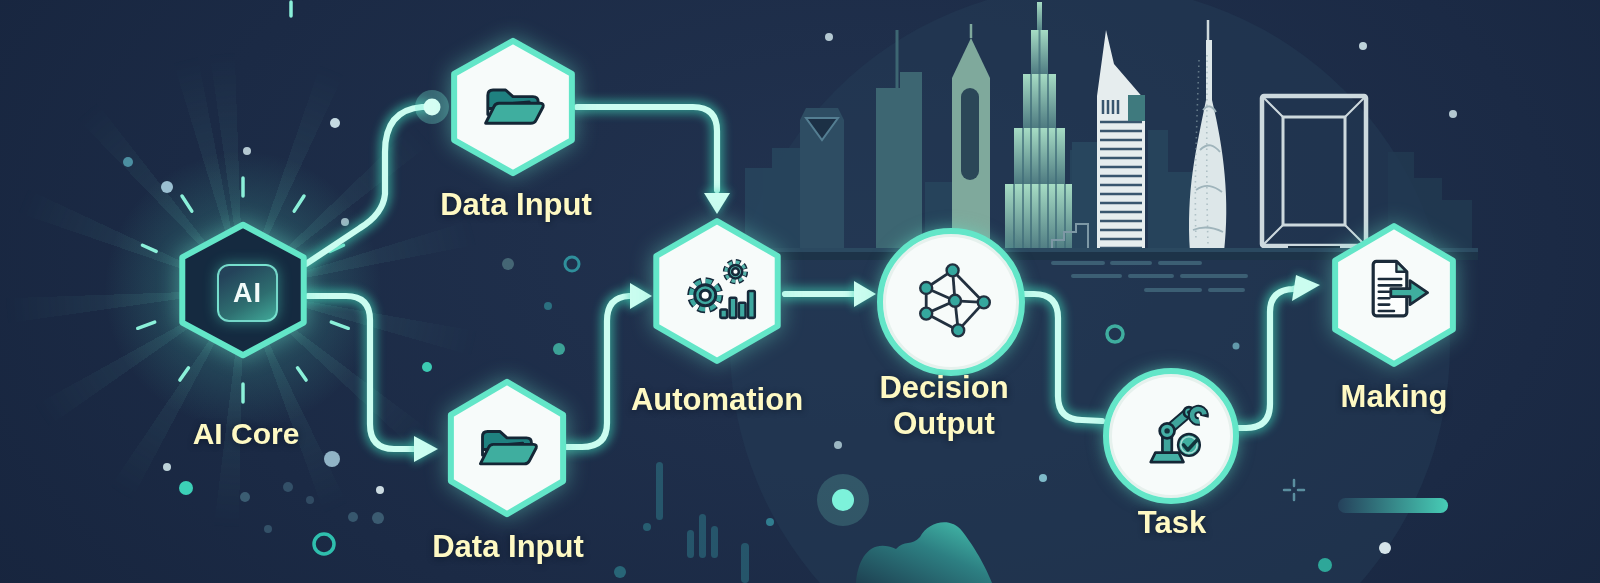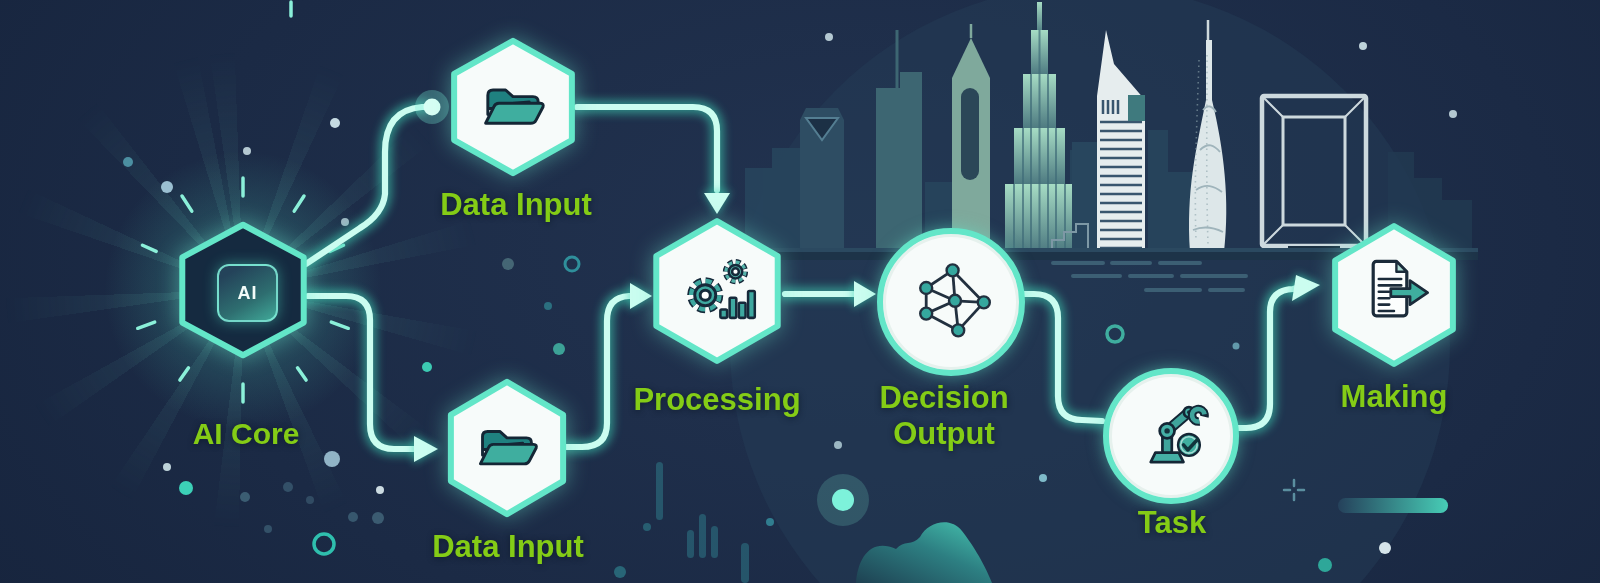--- a/index.html
+++ b/index.html
@@ -19,22 +19,22 @@
         filter:drop-shadow(0 0 11px rgba(110,236,208,.45));}
   .node svg.hex{position:absolute;inset:0;width:100%;height:100%;}
   .node .icon{position:relative;z-index:2;display:flex;align-items:center;justify-content:center;}
   .circle-node{position:absolute;border-radius:50%;background:#f7fbfa;border:6px solid #63e6c8;
         box-shadow:0 0 16px rgba(99,230,200,.5), inset 0 0 0 3px #e6f1ed;
         display:flex;align-items:center;justify-content:center;}
   .chip{position:absolute;left:217px;top:264px;width:57px;height:54px;border-radius:12px;
         background:linear-gradient(150deg,#24435a 15%,#2e6e70 62%,#45b9a4 110%);
         border:2px solid rgba(130,240,220,.85);box-shadow:0 0 14px rgba(80,230,200,.45);
         display:flex;align-items:center;justify-content:center;z-index:5;}
-  .chip span{color:#f2fbf9;font-size:18px;font-weight:700;letter-spacing:1px;}
-  .lbl{position:absolute;color:#84cc16;font-weight:600;text-align:center;
+  .chip span{color:#f2fbf9;font-size:27px;font-weight:700;letter-spacing:1px;}
+  .lbl{position:absolute;color:#fef9c3;font-weight:600;text-align:center;
        text-shadow:0 1px 6px rgba(8,18,34,.65);line-height:36px;z-index:6;}
 </style>
 </head>
 <body>
 
 <div class="stage">
   <div class="bg"></div>
   <div class="core-rays"></div>
   <div class="core-glow"></div>
 
@@ -413,23 +413,23 @@
   <div class="lbl" style="left:146px;top:396px;width:200px;font-size:30px;margin-top:20px;">
     <span>AI Core</span>
   </div>
   <div class="lbl" style="left:366px;top:187px;width:300px;font-size:31px;">
     <span>Data Input</span>
   </div>
   <div class="lbl" style="left:358px;top:529px;width:300px;font-size:31px;">
     <span>Data Input</span>
   </div>
   <div class="lbl" style="left:567px;top:382px;width:300px;font-size:31px;">
-    <div>Processing</div>
-  </div>
-  <div class="lbl" style="left:794px;top:380px;width:300px;font-size:31px;">
+    <div>Automation</div>
+  </div>
+  <div class="lbl" style="left:794px;top:370px;width:300px;font-size:31px;">
     <div>Decision</div>
     <div>Output</div>
   </div>
   <div class="lbl" style="left:1022px;top:505px;width:300px;font-size:31px;">
     <div>Task</div>
   </div>
   <div class="lbl" style="left:1244px;top:379px;width:300px;font-size:31px;">
     <div>Making</div>
   </div>
 </div>

